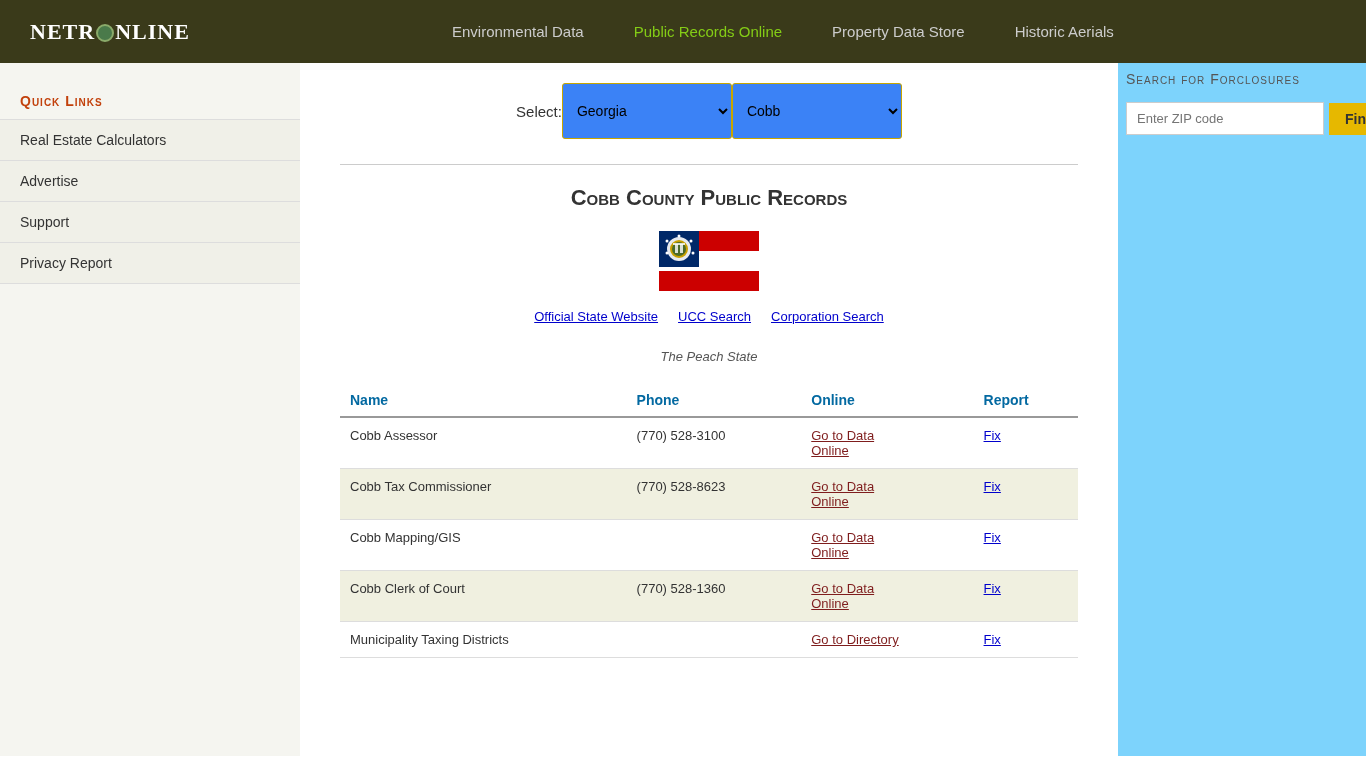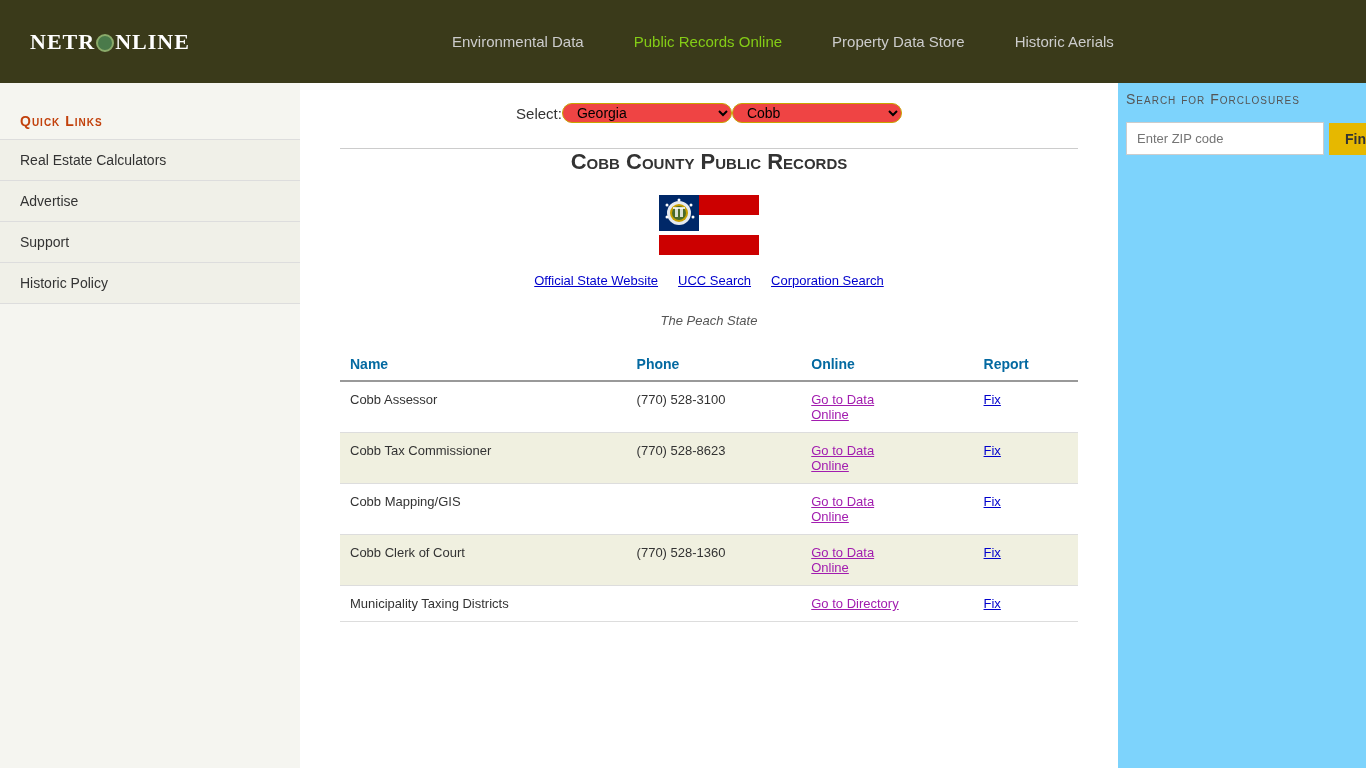--- a/index.html
+++ b/index.html
@@ -4,21 +4,21 @@
   <style>
     * { margin: 0; padding: 0; box-sizing: border-box; }
     body { font-family: Arial, sans-serif; font-size: 14px; color: #333; background: #fff; }
 
     
     #header {
       background-color: #3a3a1a;
       display: flex;
       align-items: center;
       padding: 0 30px;
-      height: 83px;
+      height: 63px;
     }
     #logo-area {
       display: flex;
       align-items: center;
       margin-right: 40px;
     }
     #logo-text {
       color: #fff;
       font-size: 22px;
       font-weight: bold;
@@ -95,33 +95,34 @@
       display: flex;
       align-items: center;
       margin-bottom: 25px;
       justify-content: center;
     }
     #select-label {
       font-size: 15px;
       color: #333;
     }
     .state-select, .county-select {
-      padding: 0 10px;
+      padding: 18px 10px;
       font-size: 14px;
       border: 1px solid #c8a600;
-      background: #ef4444;
-      border-radius: 14px;
+      background: #3b82f6;
+      border-radius: 3px;
       min-width: 170px;
       cursor: pointer;
       appearance: auto;
     }
 
     
     #county-section {
       border-top: 1px solid #ccc;
+      padding-top: 20px;
     }
     #county-title {
       text-align: center;
       font-size: 22px;
       font-variant: small-caps;
       font-weight: bold;
       color: #333;
       margin-bottom: 20px;
     }
 
@@ -167,21 +168,21 @@
       color: #0369a1;
     }
     #records-table td {
       padding: 10px 10px;
       font-size: 13px;
       vertical-align: top;
       border-bottom: 1px solid #ddd;
     }
     .row-shaded { background: #f0f0e0; border-radius: 14px; }
     .online-link {
-      color: #a21caf;
+      color: #7f1d1d;
       text-decoration: underline;
       cursor: pointer;
     }
     .fix-link {
       color: #0000cc;
       text-decoration: underline;
       cursor: pointer;
     }
 
     
@@ -244,21 +245,21 @@
   </nav>
 </header>
 
 <div id="main">
 
   <aside id="sidebar">
     <div id="quick-links-title">Quick Links</div>
     <a class="sidebar-item">Real Estate Calculators</a>
     <a class="sidebar-item">Advertise</a>
     <a class="sidebar-item">Support</a>
-    <a class="sidebar-item">Historic Policy</a>
+    <a class="sidebar-item">Privacy Report</a>
   </aside>
 
   <main id="content">
 
     <div id="select-row">
       <span id="select-label">Select:</span>
       <select class="state-select">
         <option>Georgia</option>
       </select>
       <select class="county-select">

